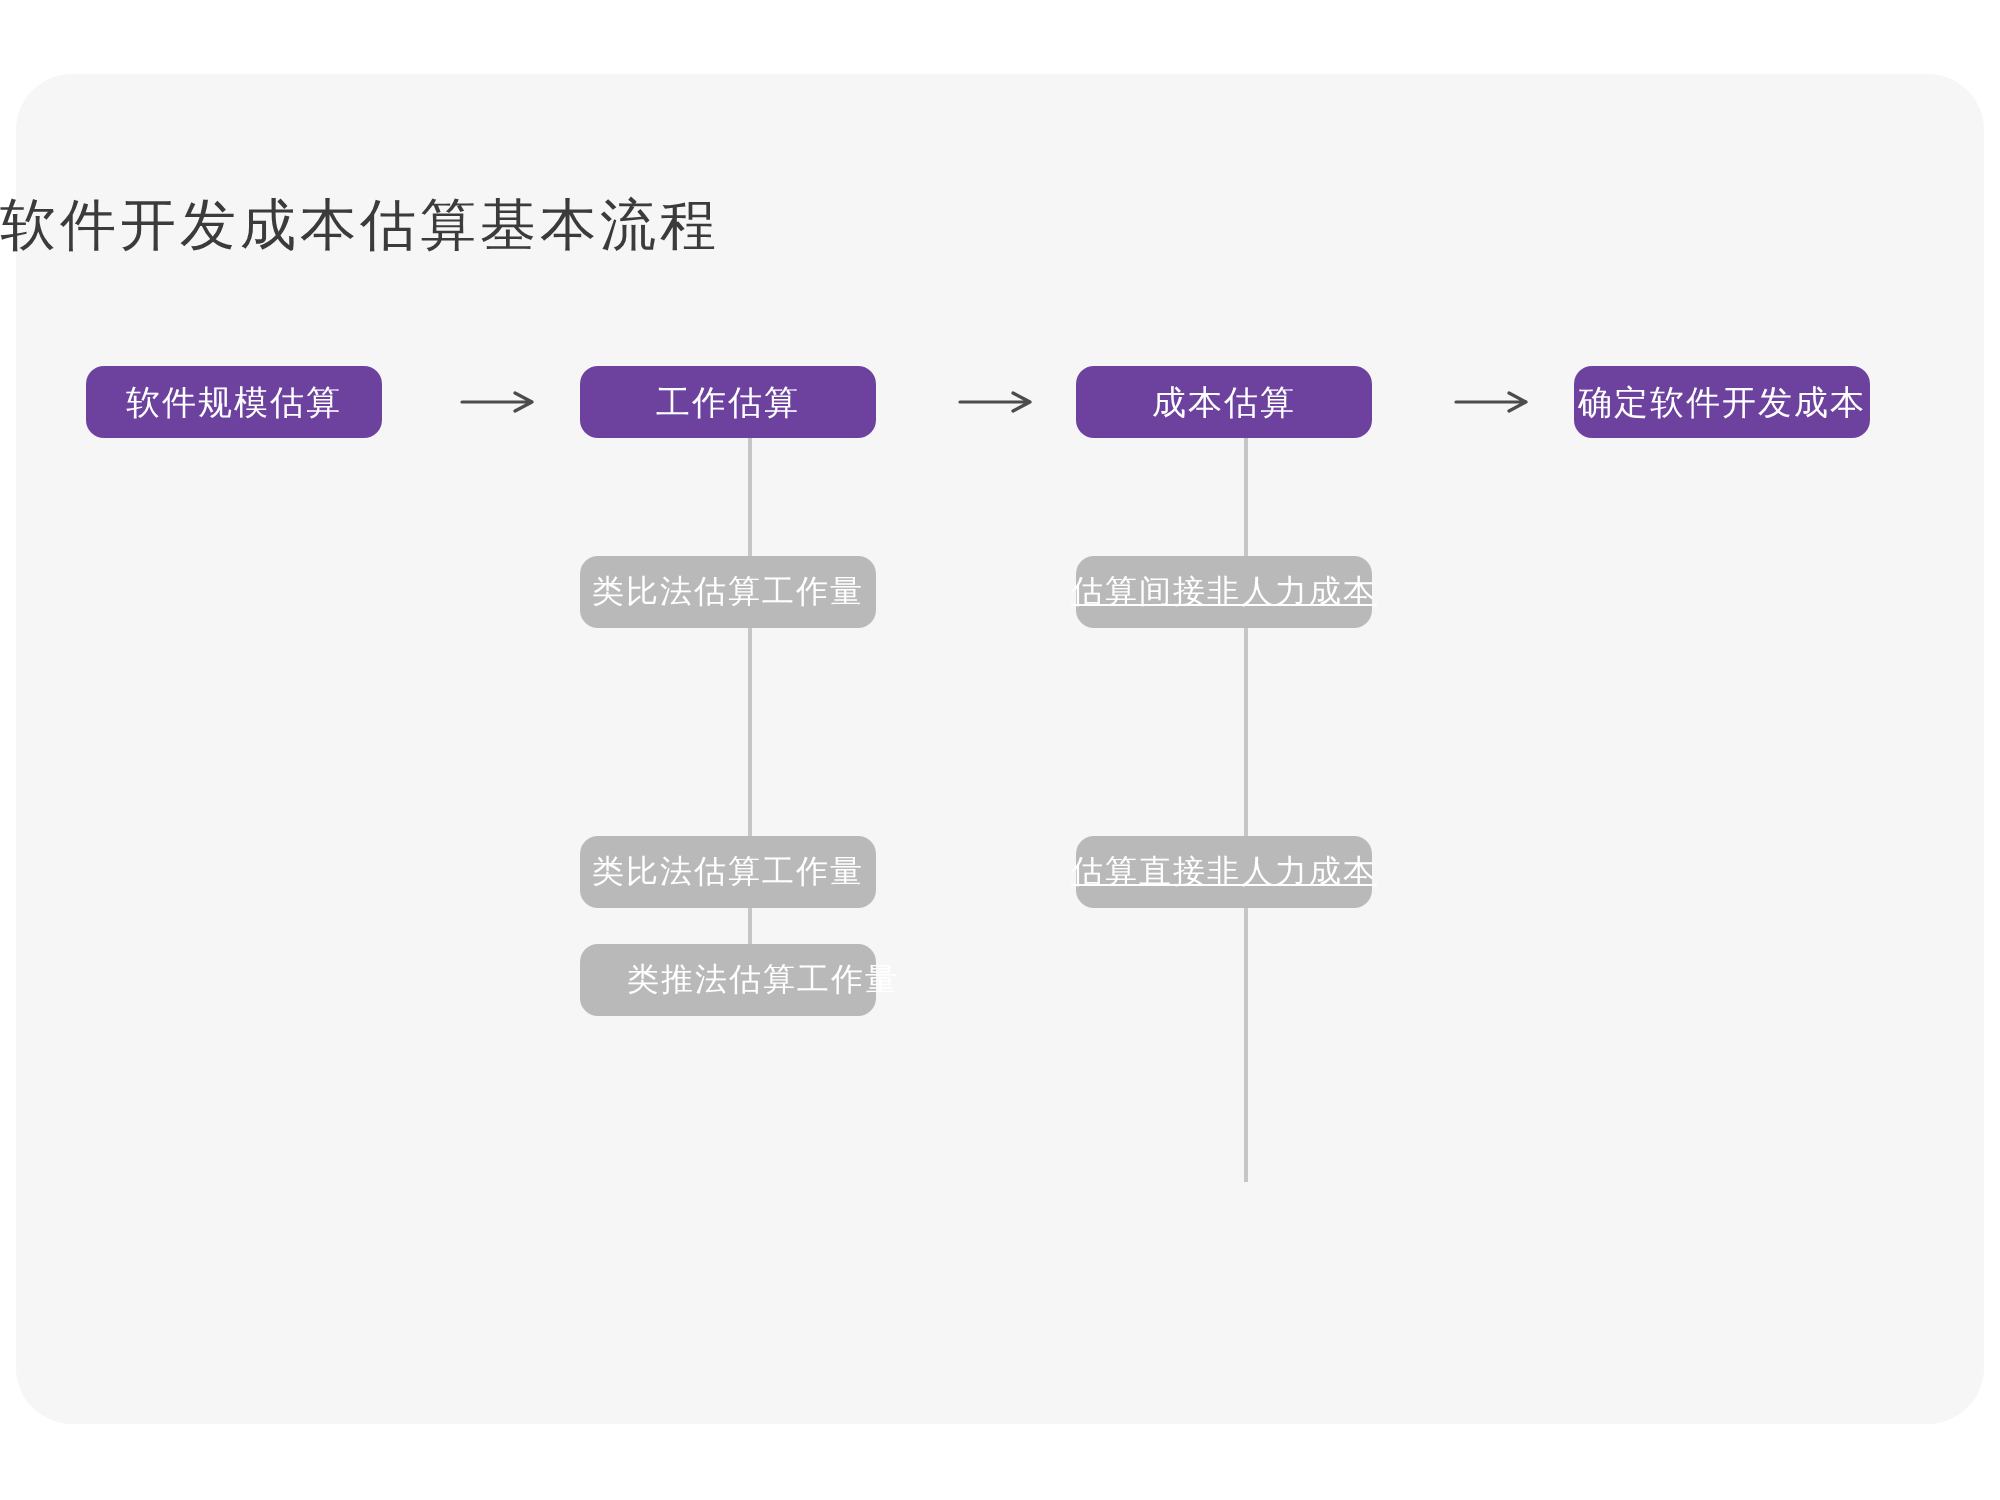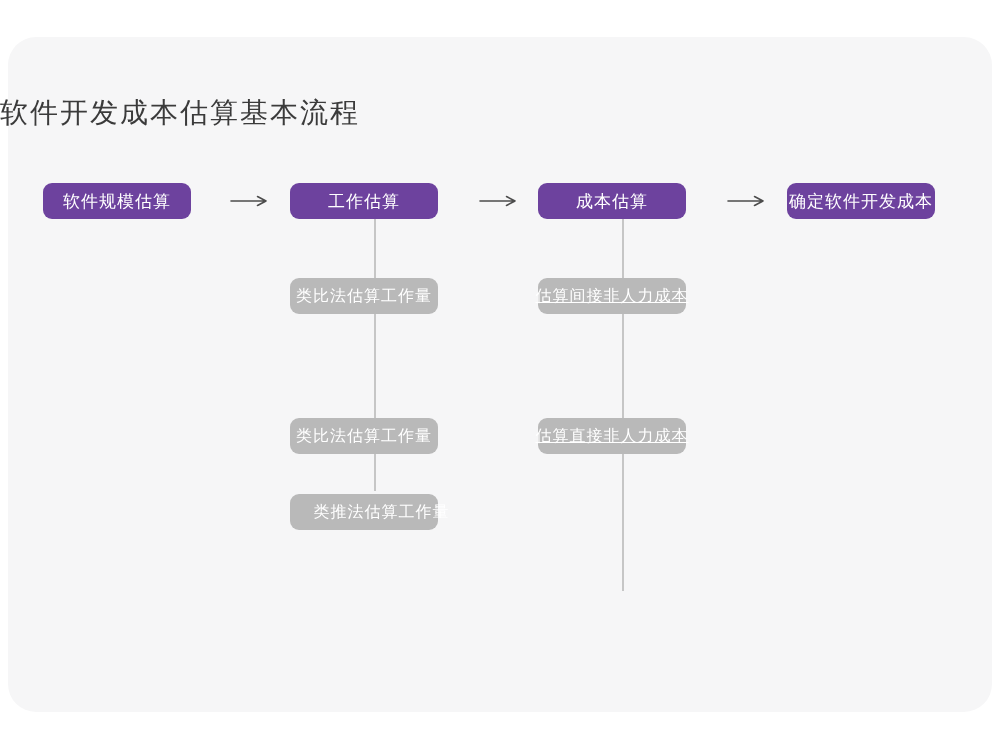--- a/index.html
+++ b/index.html
@@ -32,21 +32,21 @@
   }
   .vline {
     position:absolute; width:2px; z-index:1;
     background:var(--connector,#c6c6c6);
   }
   .vline.col1 { left:374px; top:219px; height:272px; }
   .vline.col2 { left:622px; top:219px; height:372px; }
   .n1 { left:43px;  } .n2 { left:290px; } .n3 { left:538px; } .n4 { left:787px; }
   .a1 { left:230px; } .a2 { left:479px; } .a3 { left:727px; }
   .c1 { left:290px; } .c2 { left:538px;text-decoration:underline; }
-  .t0 { top:278px; } .t1 { top:378px;margin-top:40px; } .t2 { top:494px;padding-left:35px; } .t3 { top:578px; }
+  .t0 { top:278px; } .t1 { top:378px;margin-top:40px; } .t2 { top:472px;padding-left:35px; } .t3 { top:578px; }
 </style>
 </head>
 <body>
 
 <div class="canvas">
   <div class="card"></div>
 
   <div class="diagram-title">软件开发成本估算基本流程</div>
 
   <div class="vline col1"></div>

